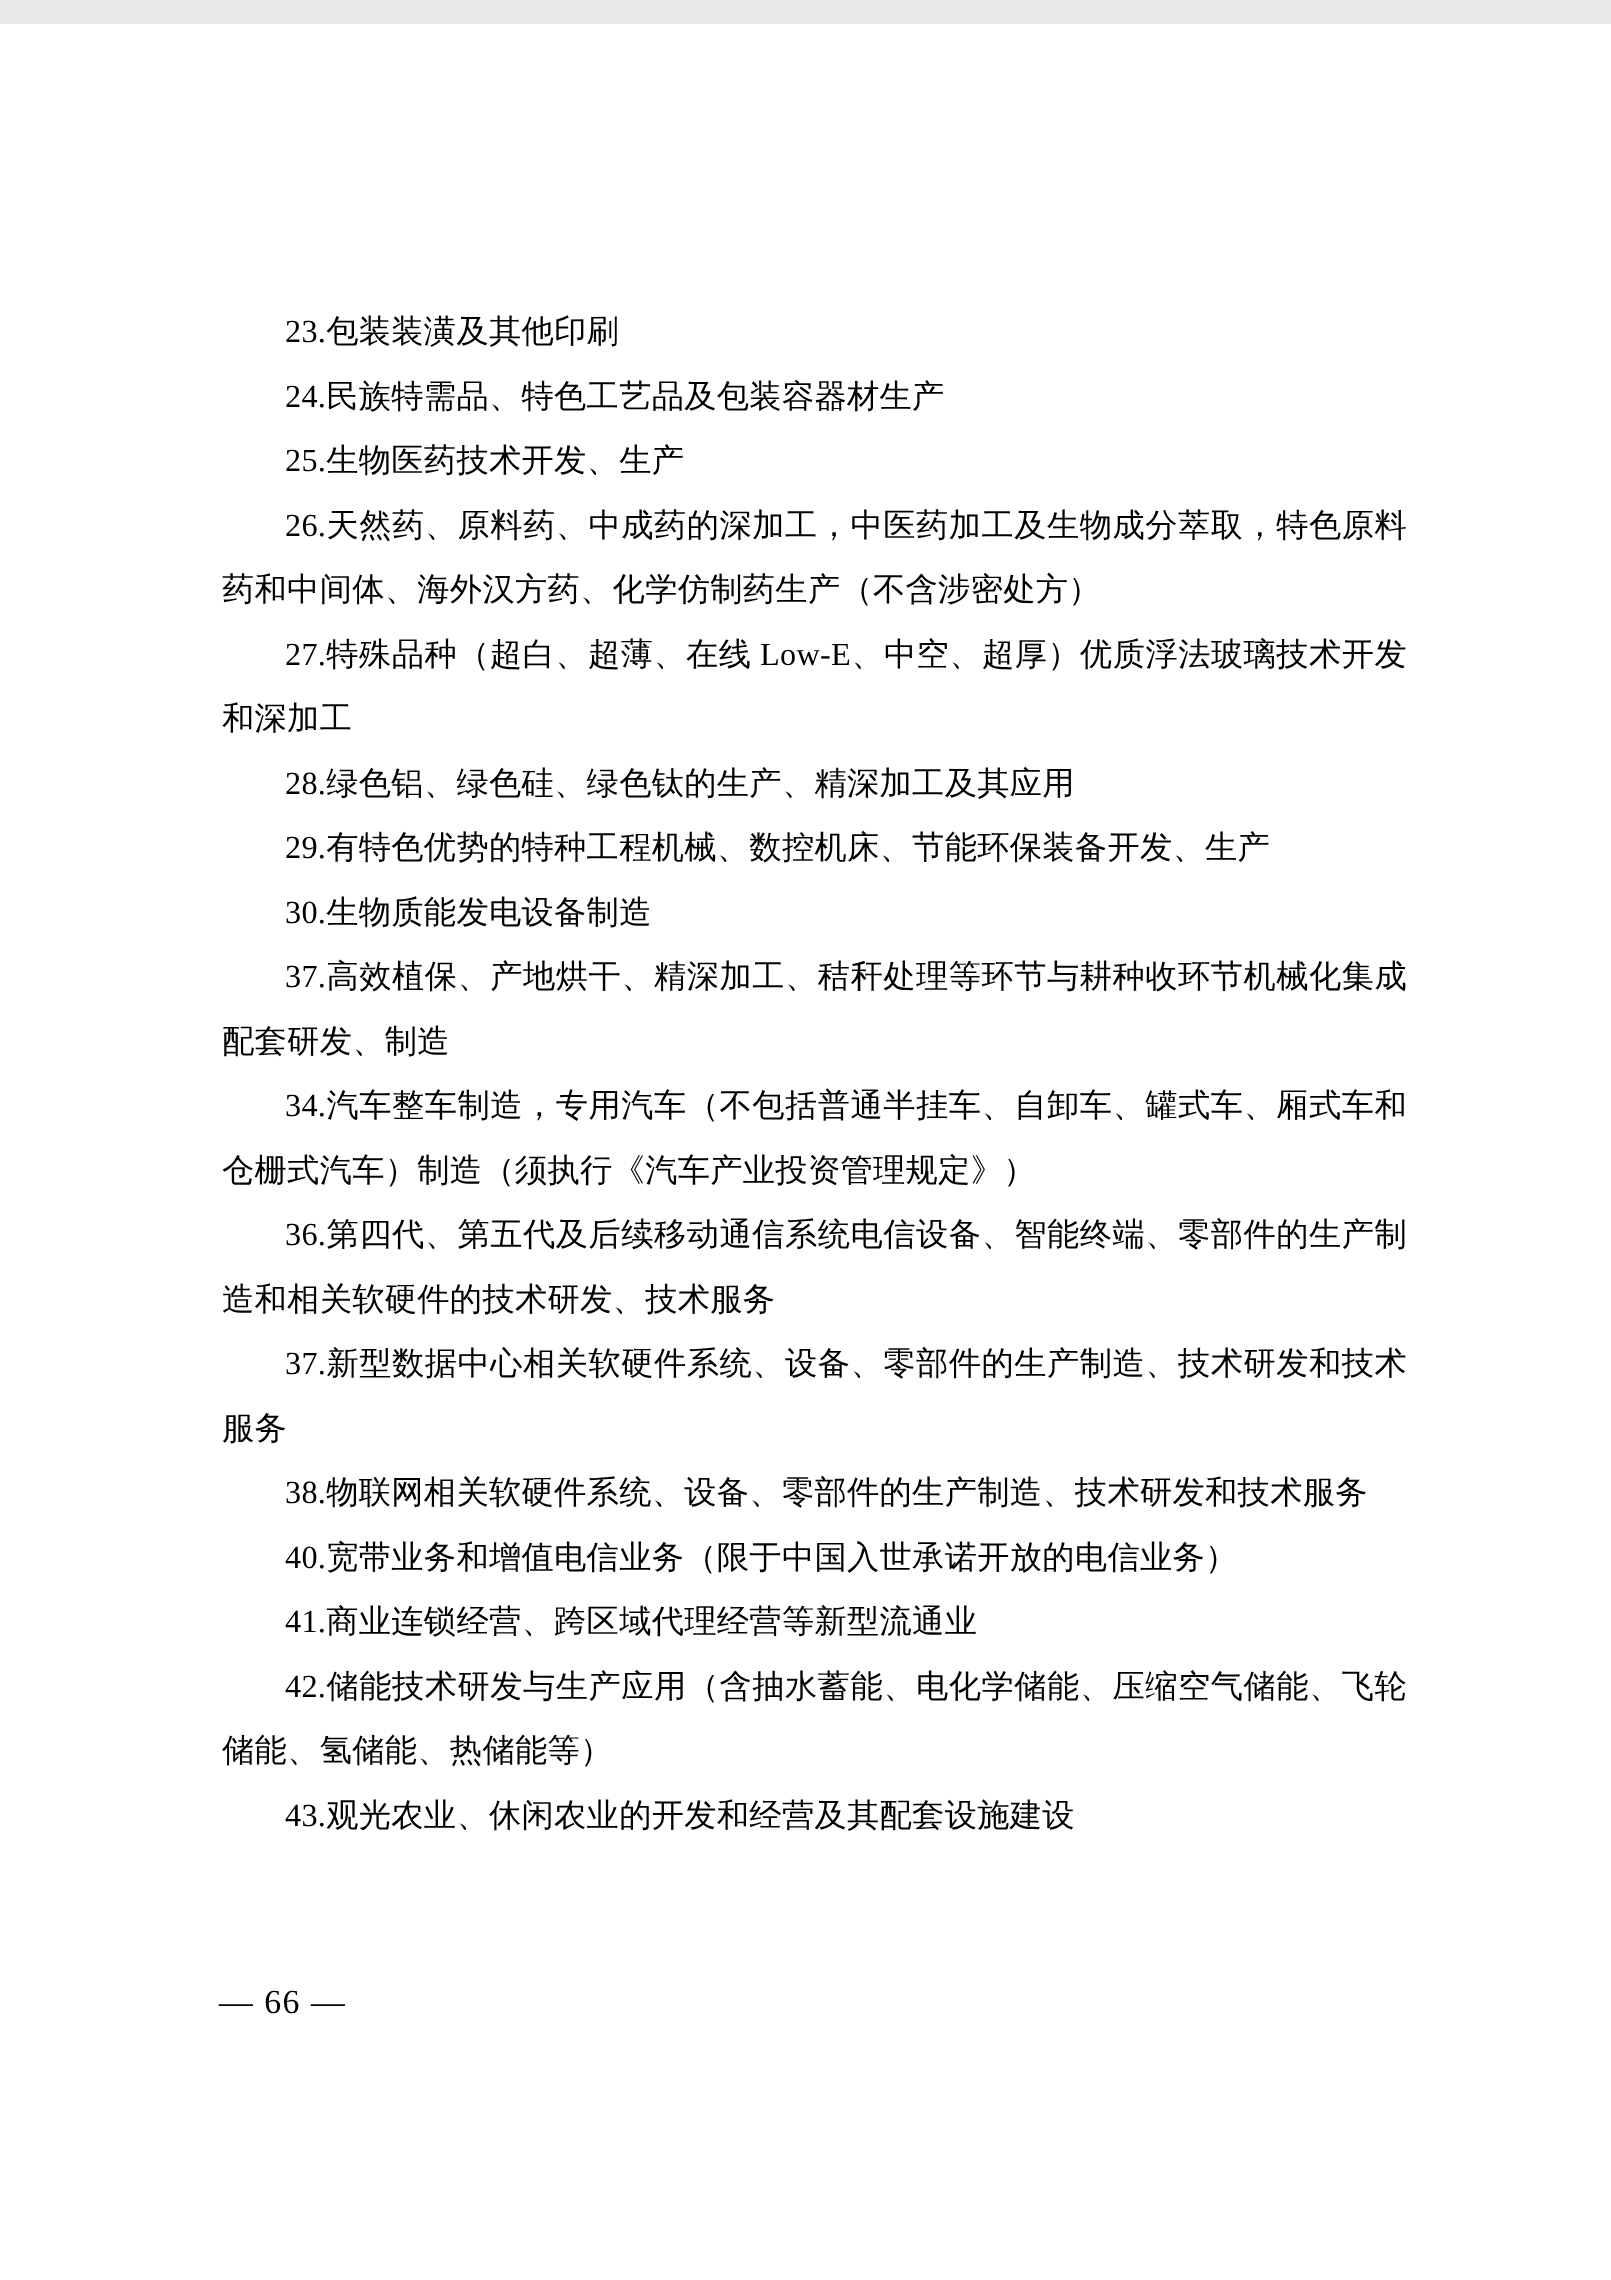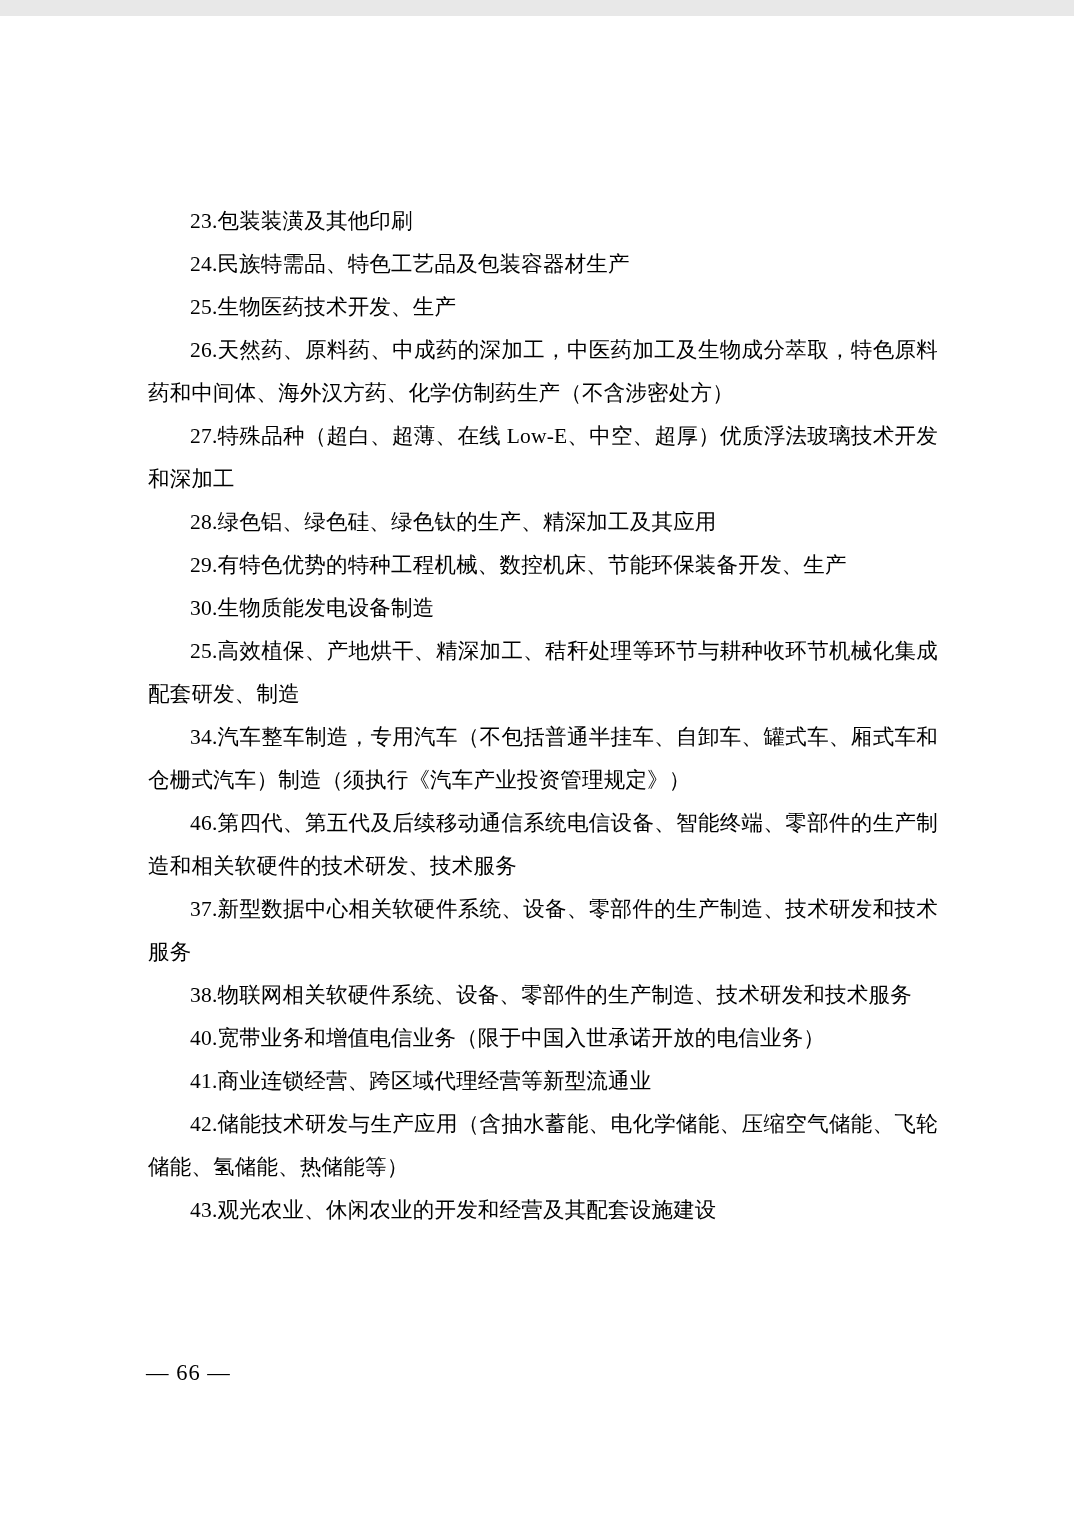--- a/index.html
+++ b/index.html
@@ -28,43 +28,43 @@
     font-size: 21.5px;
     line-height: 43px;
     text-indent: 42px;
     text-align: justify;
     letter-spacing: 0.2px;
     word-break: break-all;
   }
   .page-number {
     position: absolute;
     left: 146px;
-    top: 1342px;
+    top: 1304px;
     font-size: 22.5px;
     line-height: 30px;
     letter-spacing: 1px;
     white-space: pre;
   }
 </style>
 </head>
 <body>
 
 <div class="page">
   <div class="content">
     <p class="list-item">23.包装装潢及其他印刷</p>
     <p class="list-item">24.民族特需品、特色工艺品及包装容器材生产</p>
     <p class="list-item">25.生物医药技术开发、生产</p>
     <p class="list-item">26.天然药、原料药、中成药的深加工，中医药加工及生物成分萃取，特色原料药和中间体、海外汉方药、化学仿制药生产（不含涉密处方）</p>
     <p class="list-item">27.特殊品种（超白、超薄、在线 Low-E、中空、超厚）优质浮法玻璃技术开发和深加工</p>
     <p class="list-item">28.绿色铝、绿色硅、绿色钛的生产、精深加工及其应用</p>
     <p class="list-item">29.有特色优势的特种工程机械、数控机床、节能环保装备开发、生产</p>
     <p class="list-item">30.生物质能发电设备制造</p>
-    <p class="list-item">25.高效植保、产地烘干、精深加工、秸秆处理等环节与耕种收环节机械化集成配套研发、制造</p>
+    <p class="list-item">37.高效植保、产地烘干、精深加工、秸秆处理等环节与耕种收环节机械化集成配套研发、制造</p>
     <p class="list-item">34.汽车整车制造，专用汽车（不包括普通半挂车、自卸车、罐式车、厢式车和仓栅式汽车）制造（须执行《汽车产业投资管理规定》）</p>
-    <p class="list-item">46.第四代、第五代及后续移动通信系统电信设备、智能终端、零部件的生产制造和相关软硬件的技术研发、技术服务</p>
+    <p class="list-item">36.第四代、第五代及后续移动通信系统电信设备、智能终端、零部件的生产制造和相关软硬件的技术研发、技术服务</p>
     <p class="list-item">37.新型数据中心相关软硬件系统、设备、零部件的生产制造、技术研发和技术服务</p>
     <p class="list-item">38.物联网相关软硬件系统、设备、零部件的生产制造、技术研发和技术服务</p>
     <p class="list-item">40.宽带业务和增值电信业务（限于中国入世承诺开放的电信业务）</p>
     <p class="list-item">41.商业连锁经营、跨区域代理经营等新型流通业</p>
     <p class="list-item">42.储能技术研发与生产应用（含抽水蓄能、电化学储能、压缩空气储能、飞轮储能、氢储能、热储能等）</p>
     <p class="list-item">43.观光农业、休闲农业的开发和经营及其配套设施建设</p>
   </div>
   <div class="page-number">— 66 —</div>
 </div>
 

